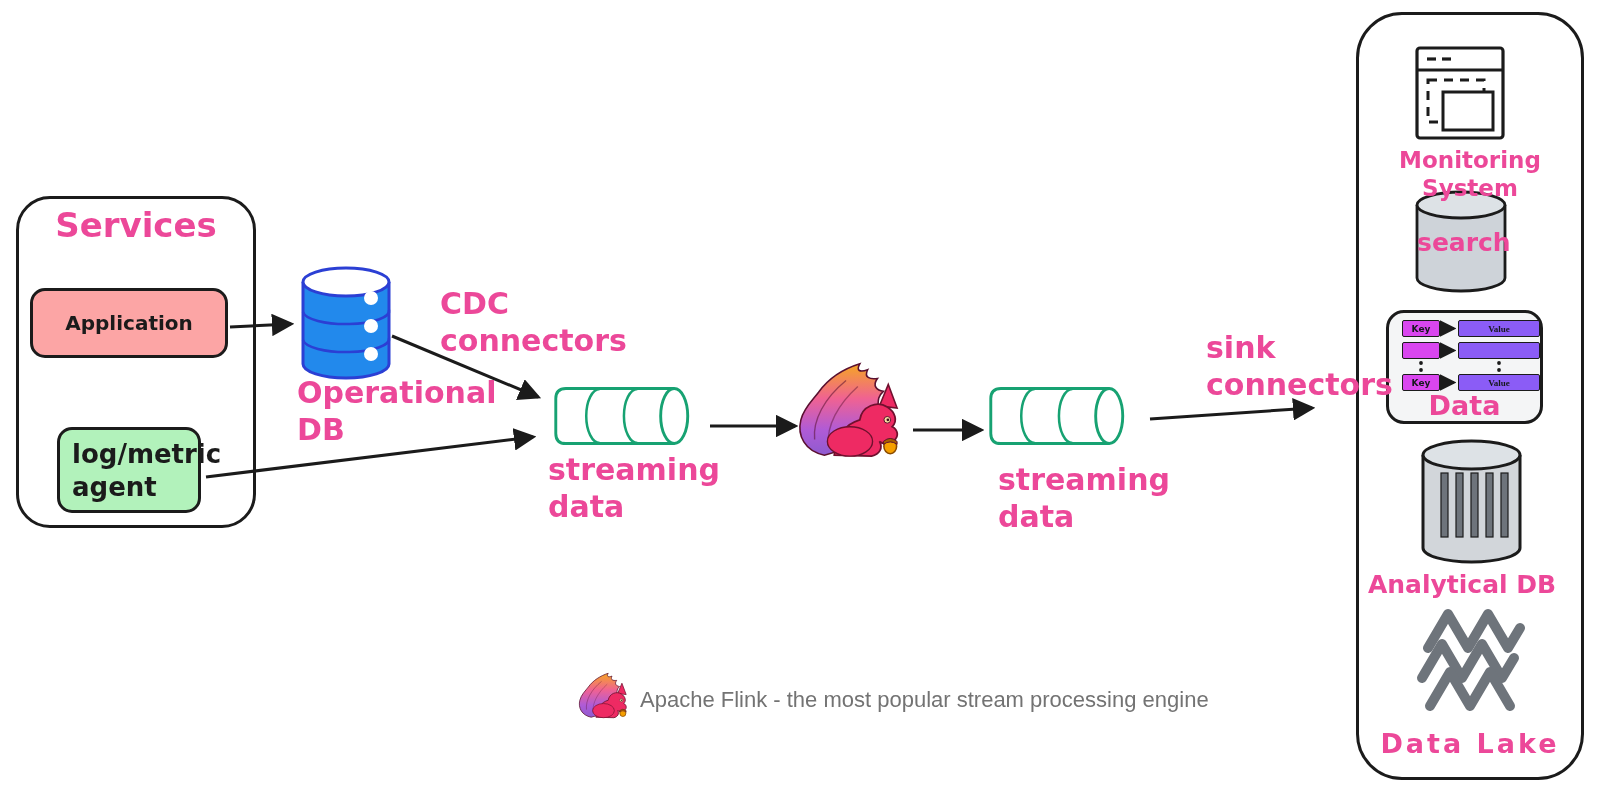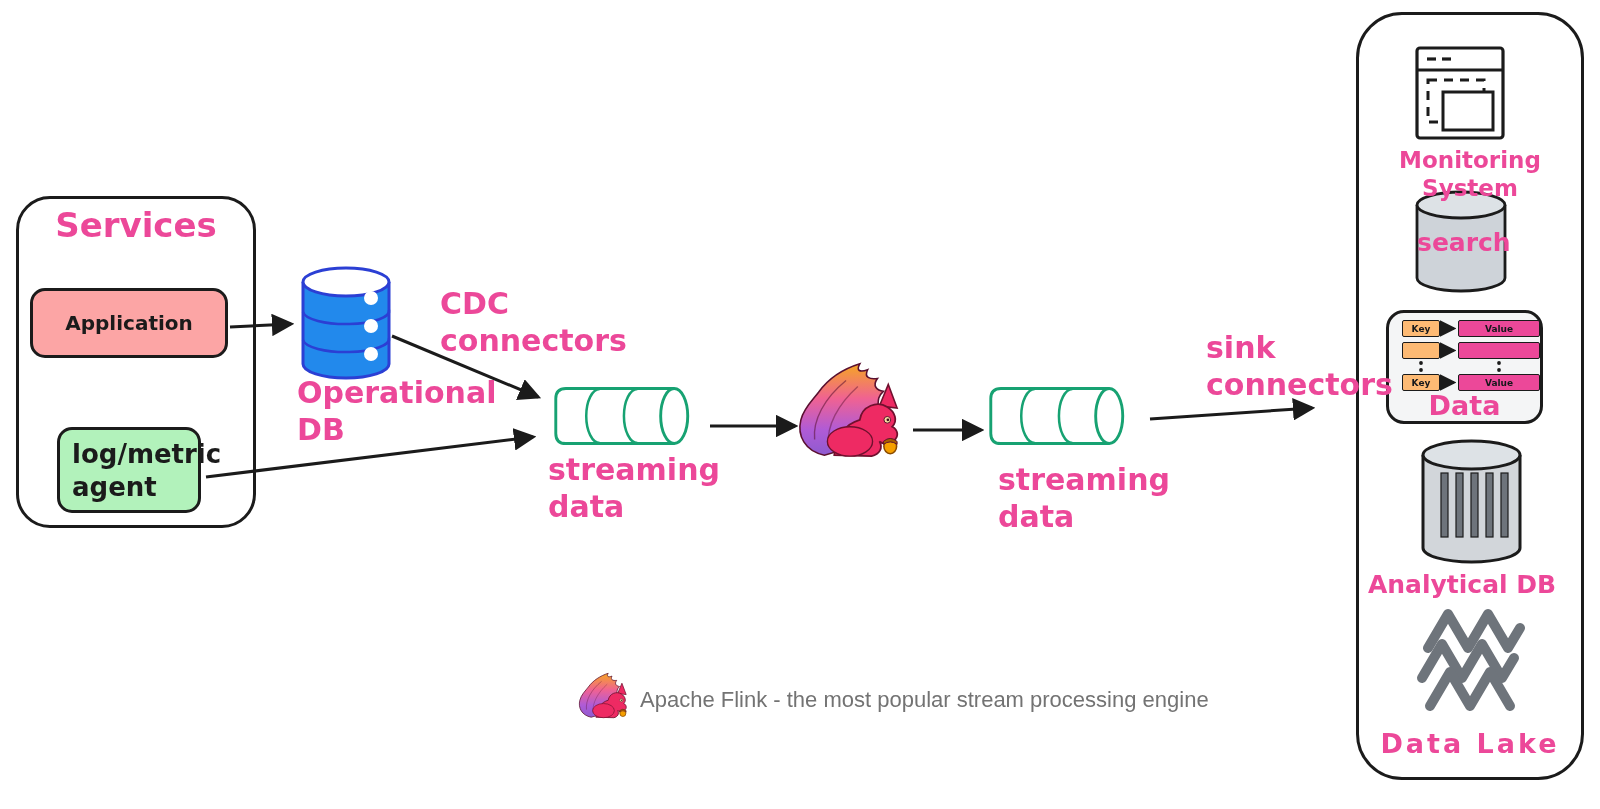--- a/index.html
+++ b/index.html
@@ -13,22 +13,22 @@
   .center{text-align:center;}
   .services-frame{border:3.5px solid #1b1b1b;border-radius:34px;background:#fff;}
   .panel-frame{border:3.5px solid #1b1b1b;border-radius:46px;background:#fff;}
   .app-box{background:#fca5a5;border:3px solid #1b1b1b;border-radius:15px;
            display:flex;align-items:center;justify-content:center;font-size:20px;font-weight:600;}
   .agent-box{background:#b2f2bb;border:3px solid #1b1b1b;border-radius:15px;
            padding:8px 0 0 12px;font-size:26px;font-weight:600;line-height:1.25;}
   .cache-frame{background:#f4f5f6;border:3px solid #1b1b1b;border-radius:18px;}
   .kbox,.vbox{position:absolute;z-index:10;box-sizing:border-box;display:flex;align-items:center;justify-content:center;
            font-size:9px;font-weight:600;color:#15181b;border:1.6px solid #1b1b1b;border-radius:2px;}
-  .kbox{width:38px;height:17px;background:#fdba74;}
-  .vbox{width:82px;height:17px;background:#ec4899;}
+  .kbox{width:38px;height:17px;background:#d946ef;}
+  .vbox{width:82px;height:17px;background:#8b5cf6;font-family:Liberation Serif, serif;}
   .legend-text{font-family:"Liberation Sans",sans-serif;font-size:22px;color:#737373;font-weight:400;}
   .fs23{font-size:23px;} .fs25{font-size:25px;} .fs26{font-size:30px;}
   .fs27{font-size:27px;} .fs34{font-size:34px;}
 </style>
 </head>
 <body>
 
 <div class="canvas">
 
   <div class="box services-frame" style="left:16px;top:196px;width:240px;height:332px;"></div>

